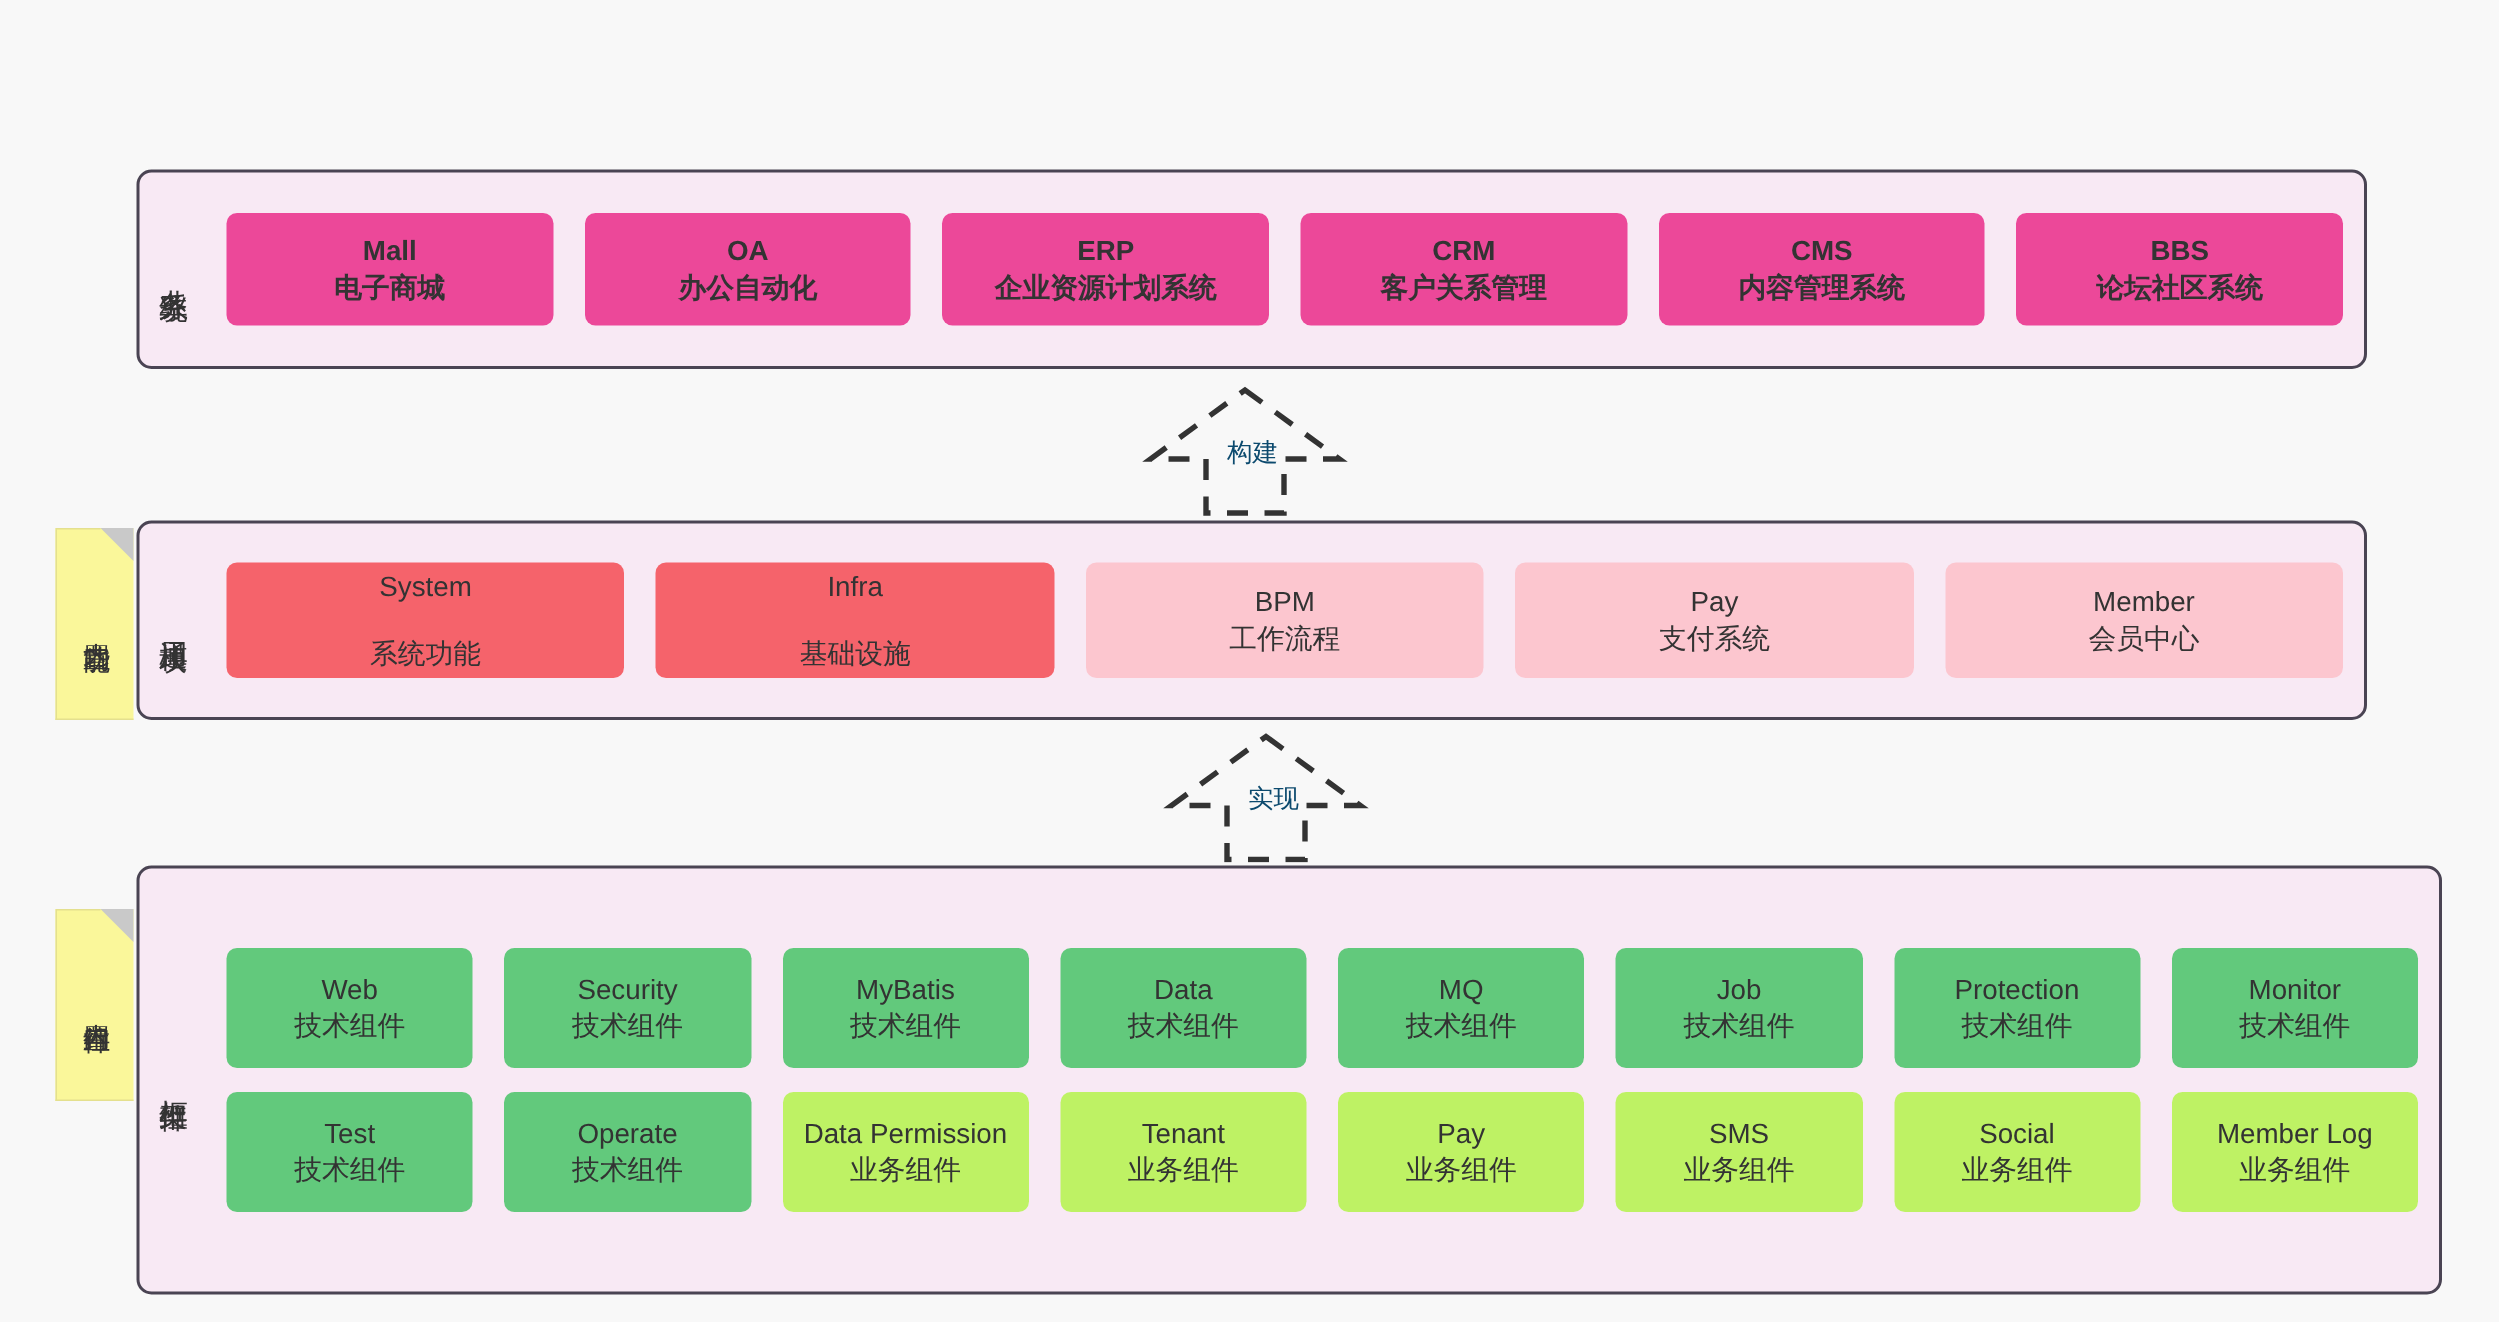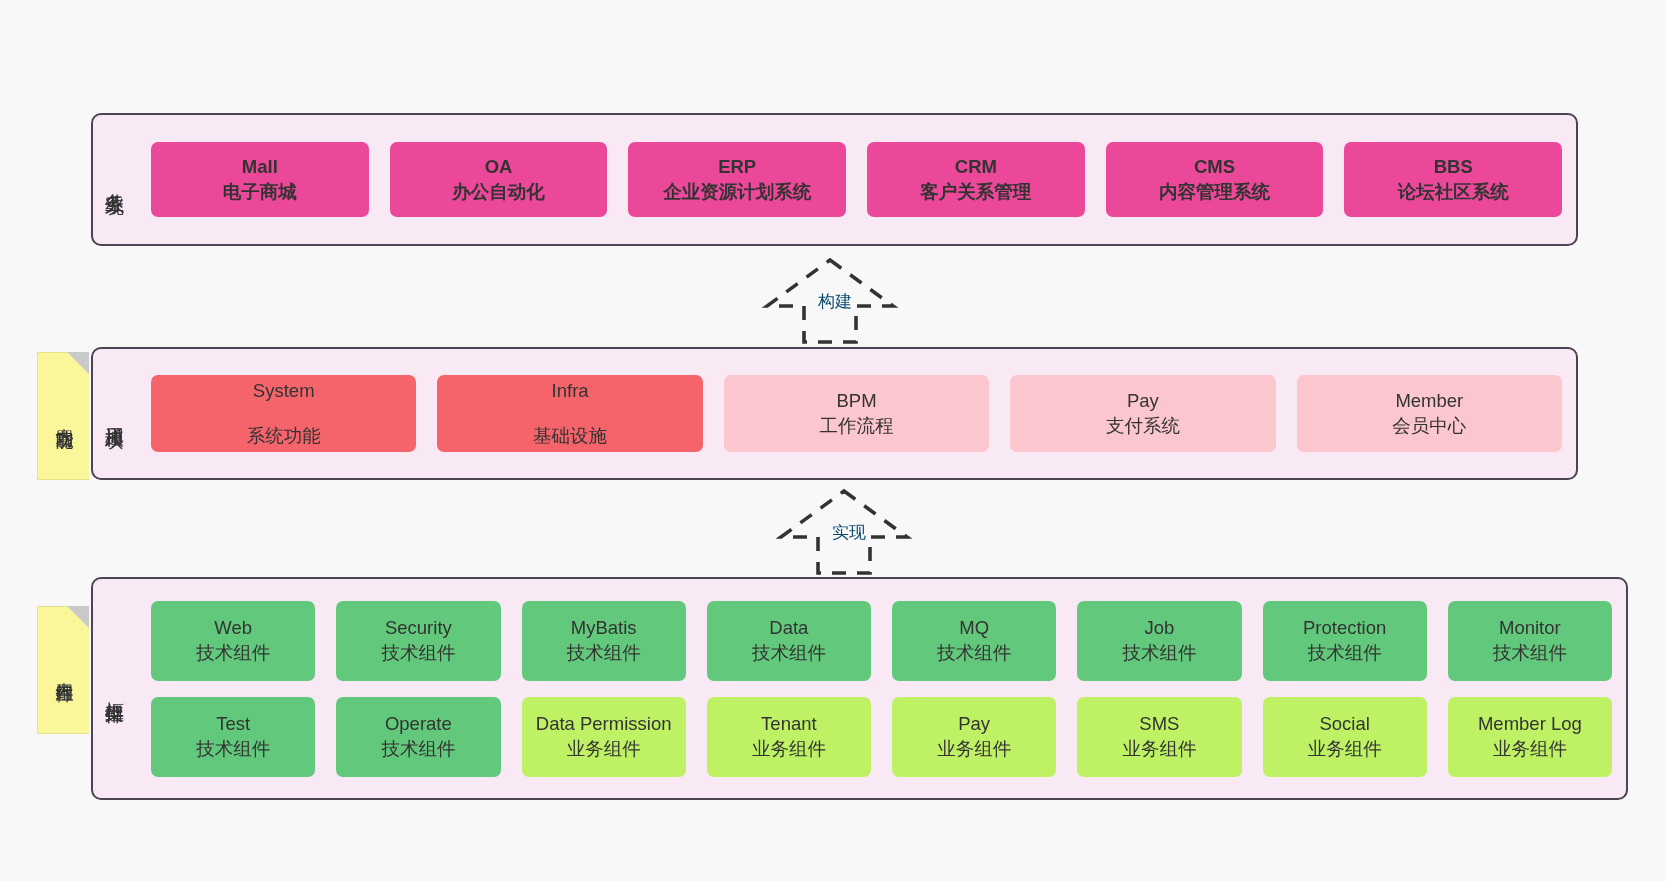--- a/index.html
+++ b/index.html
@@ -87,21 +87,21 @@
     left: 91px; top: 113px; width: 1487px; height: 133px;
   }
   #layer-business .row { height: 75px; }
 
   #layer-common {
     left: 91px; top: 347px; width: 1487px; height: 133px;
   }
   #layer-common .row { height: 77px; }
 
   #layer-framework {
-    left: 91px; top: 577px; width: 1537px; height: 223px;
+    left: 91px; top: 577px; width: 1537px; height: 286px;
   }
   #layer-framework .row { height: 80px; }
 
   
   .sticky {
     position: absolute;
     background: #faf79a;
     box-sizing: border-box;
     display: flex;
     align-items: center;

